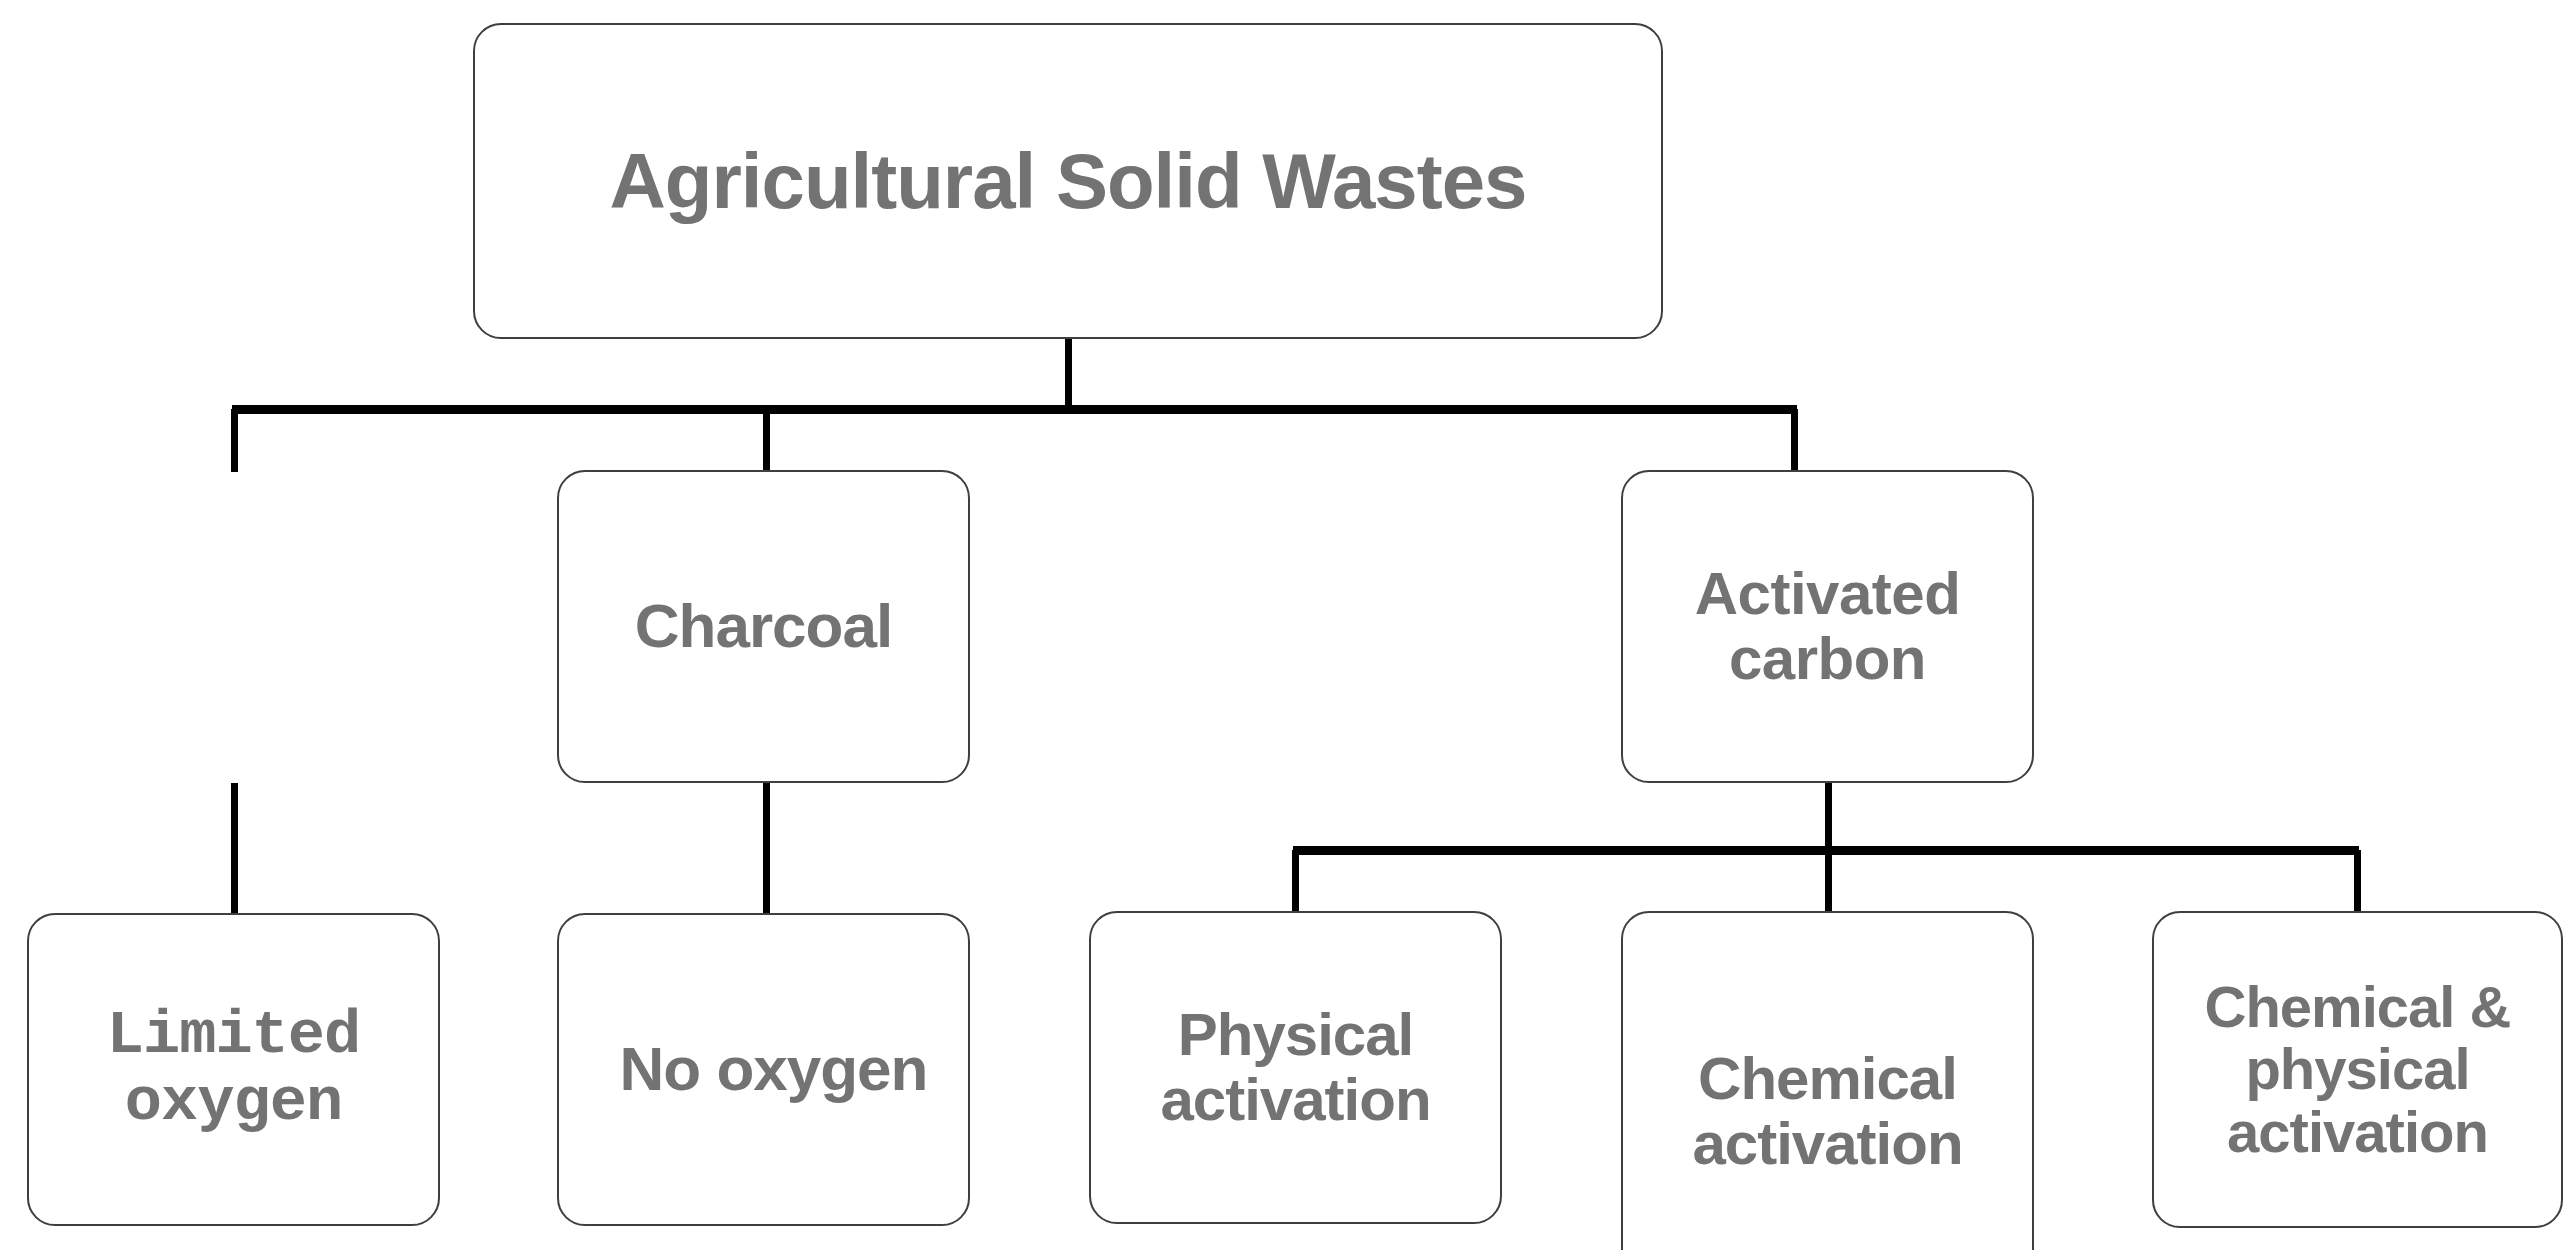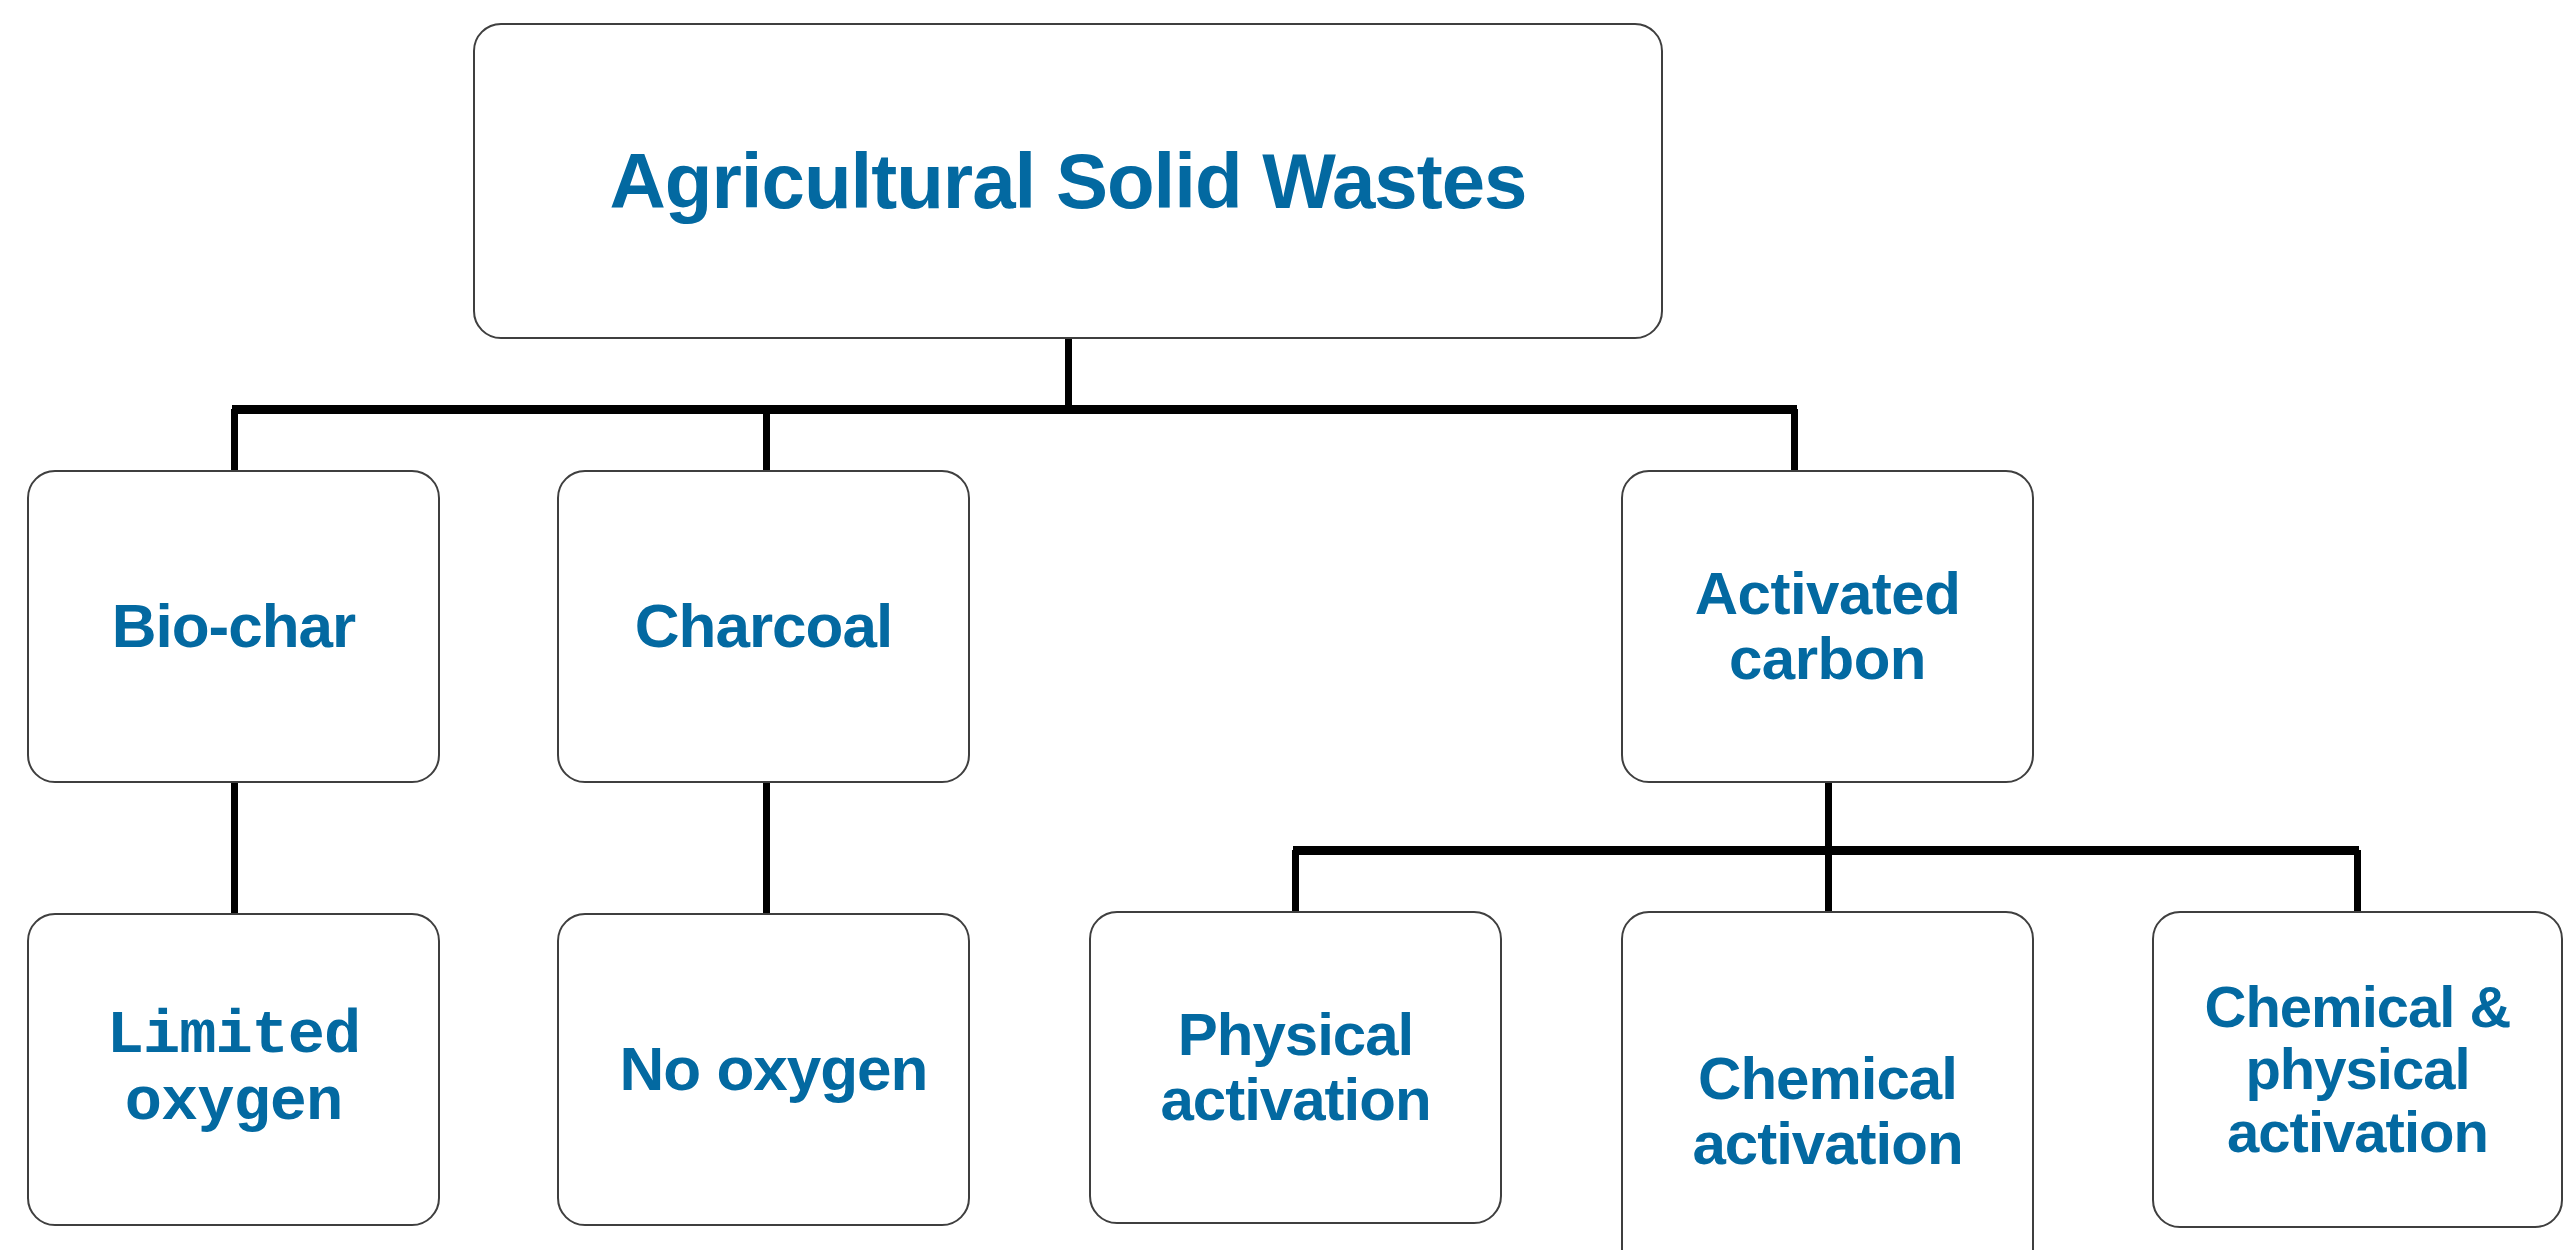--- a/index.html
+++ b/index.html
@@ -34,21 +34,21 @@
     background: #ffffff;
     border: 2px solid #3f3f3f;
     border-radius: 28px;
     display: flex;
     align-items: center;
     justify-content: center;
     z-index: 5;
   }
   .node-label {
     text-align: center;
-    color: #0369a1;
+    color: #737373;
     font-weight: bold;
     line-height: 1.08;
     letter-spacing: -0.5px;
     white-space: pre-line;
     padding: 0 8px;
   }
   
   #node-root {
     left: 473px;
     top: 23px;
@@ -146,23 +146,20 @@
 
     <line x1="1295" y1="850" x2="1295" y2="913" stroke="#000000" stroke-width="7"></line>
     <line x1="1828" y1="850" x2="1828" y2="913" stroke="#000000" stroke-width="7"></line>
     <line x1="2357" y1="850" x2="2357" y2="913" stroke="#000000" stroke-width="7"></line>
   </svg>
 
   <div class="node condensed" id="node-root">
     <span class="node-label">Agricultural Solid Wastes</span>
   </div>
 
-  <div class="node condensed size-lg" id="node-biochar">
-    <span class="node-label">Bio-char</span>
-  </div>
 
   <div class="node condensed size-lg" id="node-charcoal">
     <span class="node-label">Charcoal</span>
   </div>
 
   <div class="node size-md" id="node-activated-carbon">
     <span class="node-label">Activated
 carbon</span>
   </div>
 

